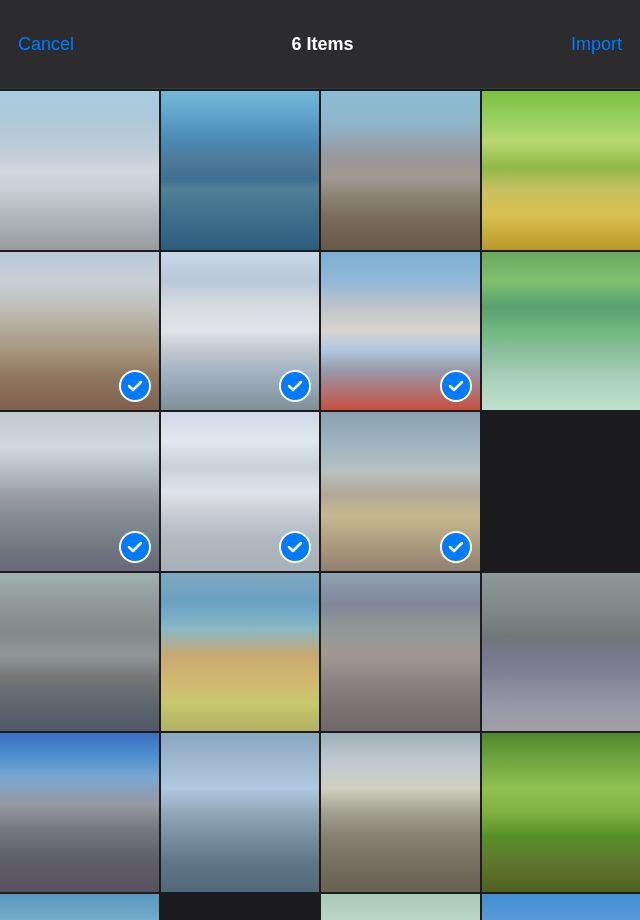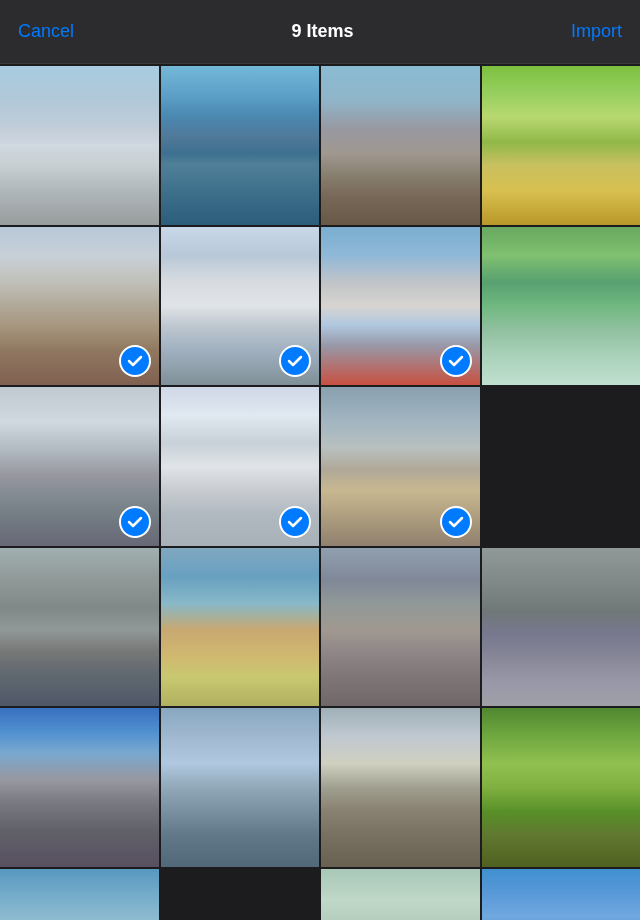--- a/index.html
+++ b/index.html
@@ -10,21 +10,21 @@
       font-family: -apple-system, 'Helvetica Neue', sans-serif;
       overflow: hidden;
     }
 
     
     #header {
       display: flex;
       align-items: center;
       justify-content: space-between;
       background: #2c2c2e;
-      height: 64px;
+      height: 89px;
       padding: 8px 18px;
       border-bottom: 1px solid #3a3a3c;
     }
 
     
     #grid {
       display: grid;
       grid-template-columns: repeat(4, 1fr);
       grid-gap: 2px;
       background: #1c1c1e;
@@ -64,21 +64,21 @@
       width: 18px;
       height: 18px;
     }
 
   </style>
 </head>
 <body>
 
 <div id="header">
   <button style="background:none;border:none;font-size:18px;color:#007AFF;cursor:pointer;">Cancel</button>
-  <span style="font-size:18px;font-weight:600;color:#ffffff;">9 Items</span>
+  <span style="font-size:18px;font-weight:600;color:#ffffff;">6 Items</span>
   <button style="background:none;border:none;font-size:18px;color:#007AFF;cursor:pointer;font-weight:400;text-align:right;">Import</button>
 </div>
 
 <div id="grid">
     <div class="photo-cell">
       <div class="photo-bg" style="background: linear-gradient(rgb(168, 204, 224) 0%, rgb(176, 200, 216) 20%, rgb(192, 204, 216) 38%, rgb(208, 216, 224) 50%, rgb(200, 208, 212) 62%, rgb(176, 184, 188) 78%, rgb(152, 156, 156) 100%);"></div>
     </div>
     <div class="photo-cell">
       <div class="photo-bg" style="background: linear-gradient(rgb(116, 184, 216) 0%, rgb(92, 160, 200) 18%, rgb(74, 136, 176) 32%, rgb(80, 120, 152) 45%, rgb(61, 112, 144) 55%, rgb(80, 128, 152) 62%, rgb(61, 110, 138) 80%, rgb(44, 94, 124) 100%);"></div>
     </div>

